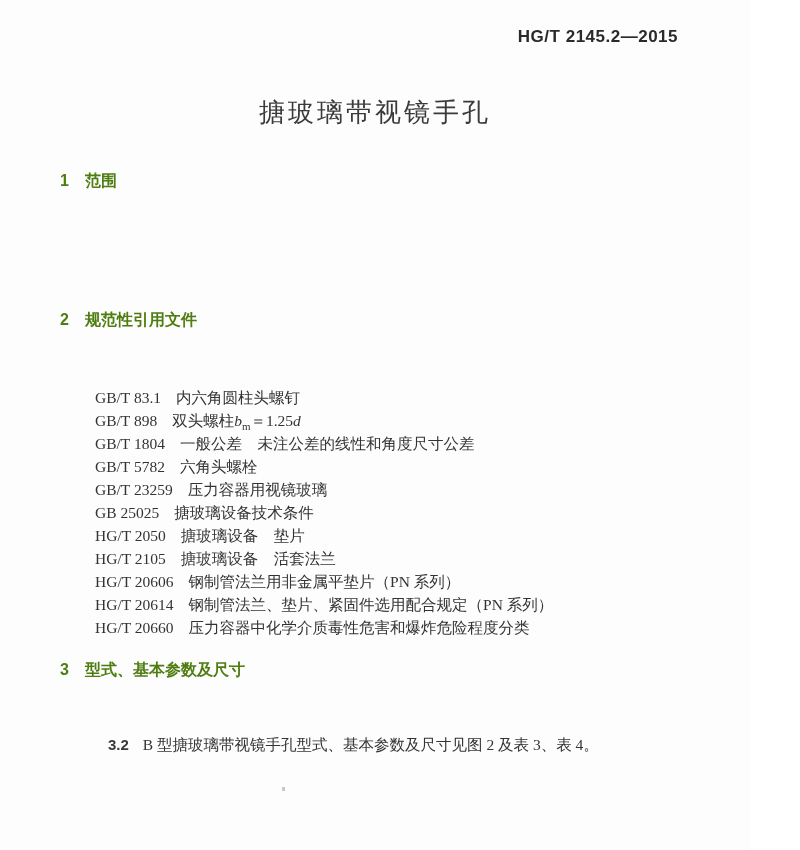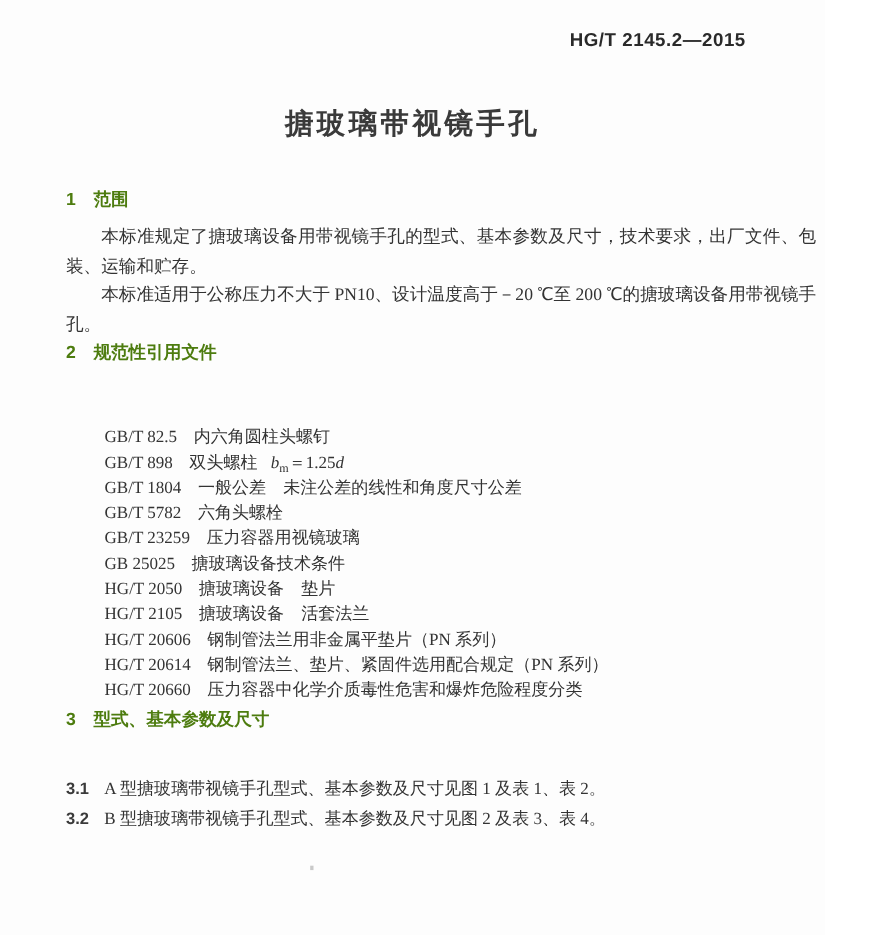--- a/index.html
+++ b/index.html
@@ -14,58 +14,58 @@
   .doc-number{
     position:absolute;top:27px;right:72px;
     font-family:"Liberation Sans", sans-serif;
     font-weight:bold;font-size:17px;color:#2a2a2a;
     letter-spacing:0.5px;
   }
   .page-title{
     position:absolute;top:95px;left:0;width:100%;
     text-align:center;
     font-family:"Liberation Sans", sans-serif;
-    font-weight:bold;font-size:26px;color:#3a3a3a;
+    font-weight:normal;font-size:26px;color:#3a3a3a;
     letter-spacing:3px;
   }
   .sec-heading{
     position:absolute;left:60px;
     font-family:"Liberation Sans", sans-serif;
     font-weight:bold;font-size:16px;color:#4d7c0f;
   }
   .sec-heading .sec-num{margin-right:16px;}
   .h1{top:171px;}
   .h2{top:310px;}
-  .h3{top:644px;}
+  .h3{top:660px;}
   .body-p{
     position:absolute;left:60px;width:682px;
     margin:0;
     font-size:16px;line-height:26.5px;color:#333;
     text-align:justify;text-indent:2em;
   }
   .p1-1{top:203px;}
   .p1-2{top:256px;}
   .p2-1{top:342px;}
   .ref-list{
     position:absolute;left:95px;top:386px;width:660px;
     font-size:15.5px;color:#333;
   }
   .ref{height:23px;line-height:23px;white-space:nowrap;}
   .ref-code{margin-right:15px;}
   .ref-title{}
-  .ref-formula{margin-left:12px;}
+  .ref-formula{margin-left:0;}
   .ref-formula i{font-style:italic;font-family:"Liberation Serif", serif;}
   .ref-formula sub{font-size:11px;}
   .clause{
     position:absolute;left:60px;width:690px;
     font-size:15.5px;line-height:24px;color:#333;
     white-space:nowrap;
   }
   .c1{top:706px;}
-  .c2{top:733px;}
+  .c2{top:733px;margin-left:48px;}
   .clause-num{
     font-family:"Liberation Sans", sans-serif;
     font-weight:bold;font-size:15px;color:#3a3a3a;
     margin-right:14px;
   }
   .scan-artifact{
     position:absolute;left:282px;top:787px;
     width:3px;height:4px;background:#c9c9c9;
   }
 </style>
@@ -75,31 +75,29 @@
 <div class="page">
 
   <div class="doc-number">HG/T 2145.2—2015</div>
 
   <div class="page-title">搪玻璃带视镜手孔</div>
 
   <div class="sec-heading h1">
     <span class="sec-num">1</span><span>范围</span>
   </div>
 
-  <p class="body-p p1-1">本标准规定了搪玻璃设备用带视镜手孔的型式、基本参数及尺寸，技术要求，出厂文件、包装、运输和贮存。</p>
-  <p class="body-p p1-2">本标准适用于公称压力不大于 PN10、设计温度高于－20 ℃至 200 ℃的搪玻璃设备用带视镜手孔。</p>
 
   <div class="sec-heading h2">
     <span class="sec-num">2</span><span>规范性引用文件</span>
   </div>
 
 
   <div class="ref-list">
     <div class="ref">
-      <span class="ref-code">GB/T 82.5</span><span class="ref-title">内六角圆柱头螺钉</span>
+      <span class="ref-code">GB/T 83.1</span><span class="ref-title">内六角圆柱头螺钉</span>
     </div>
     <div class="ref">
       <span class="ref-code">GB/T 898</span><span class="ref-title">双头螺柱</span><span class="ref-formula"><i>b</i><sub>m</sub><span>＝1.25</span><i>d</i></span>
     </div>
     <div class="ref">
       <span class="ref-code">GB/T 1804</span><span class="ref-title">一般公差　未注公差的线性和角度尺寸公差</span>
     </div>
     <div class="ref">
       <span class="ref-code">GB/T 5782</span><span class="ref-title">六角头螺栓</span>
     </div>
@@ -123,22 +121,19 @@
     </div>
     <div class="ref">
       <span class="ref-code">HG/T 20660</span><span class="ref-title">压力容器中化学介质毒性危害和爆炸危险程度分类</span>
     </div>
   </div>
 
   <div class="sec-heading h3">
     <span class="sec-num">3</span><span>型式、基本参数及尺寸</span>
   </div>
 
-  <div class="clause c1">
-    <span class="clause-num">3.1</span><span class="clause-text">A 型搪玻璃带视镜手孔型式、基本参数及尺寸见图 1 及表 1、表 2。</span>
-  </div>
   <div class="clause c2">
     <span class="clause-num">3.2</span><span class="clause-text">B 型搪玻璃带视镜手孔型式、基本参数及尺寸见图 2 及表 3、表 4。</span>
   </div>
 
   <div class="scan-artifact"></div>
 
 </div>
 
 </body></html>

